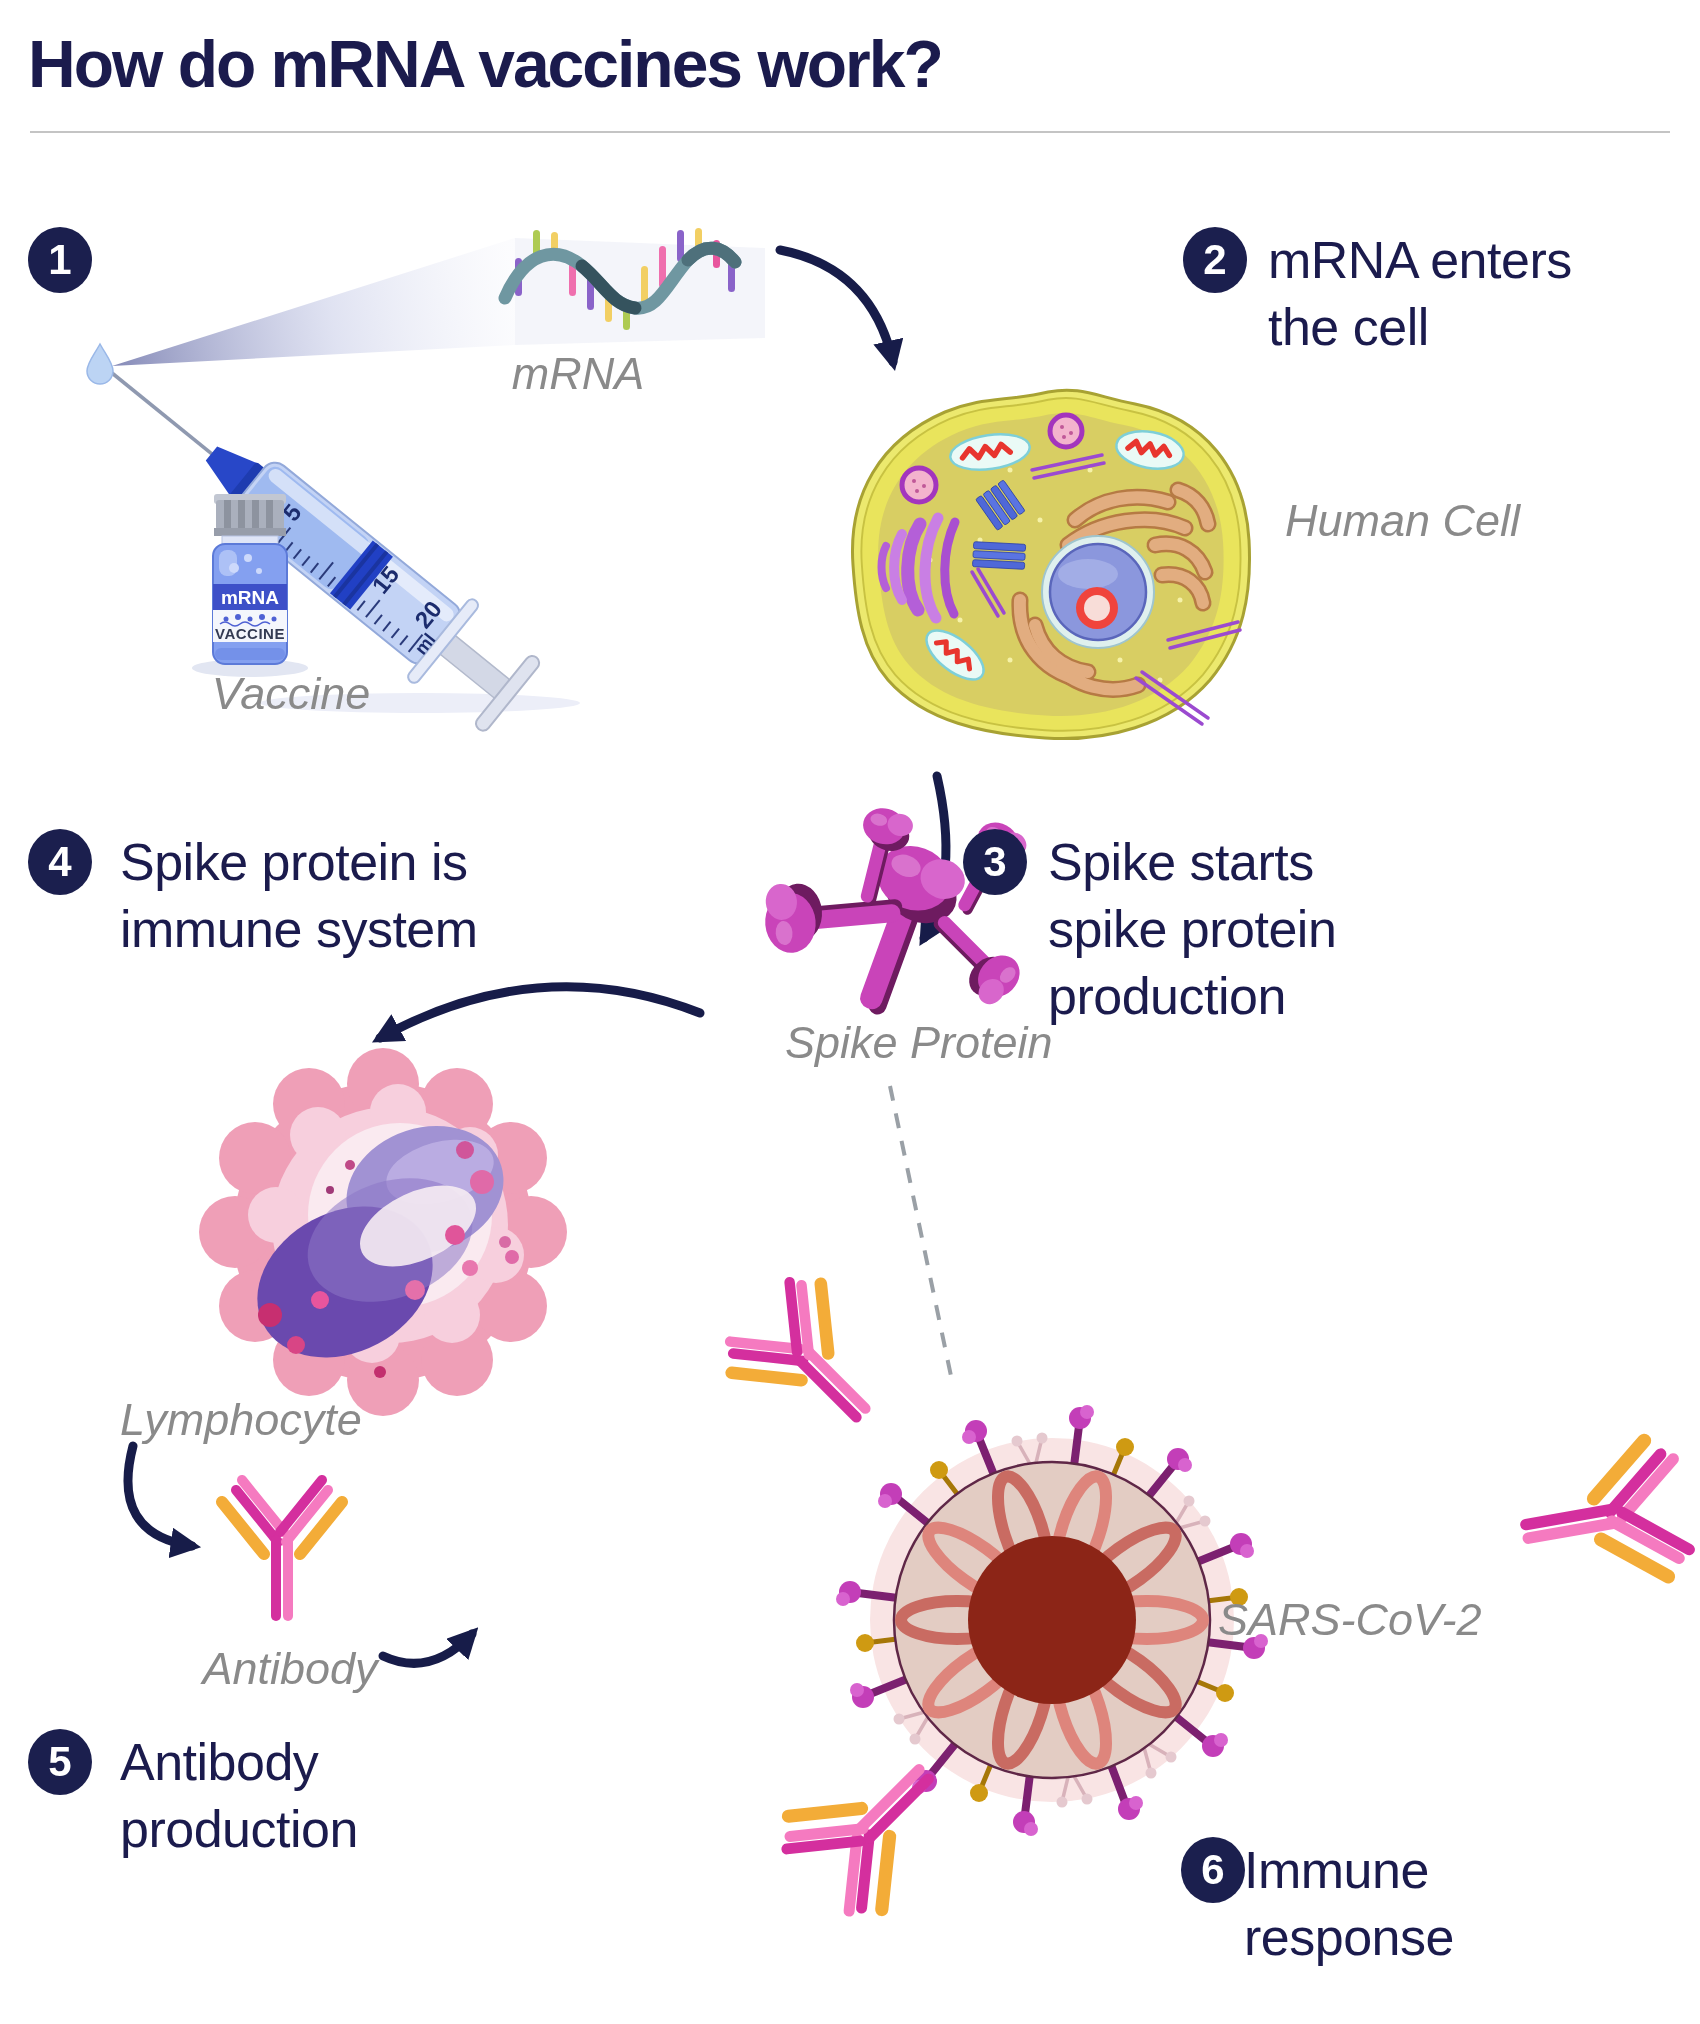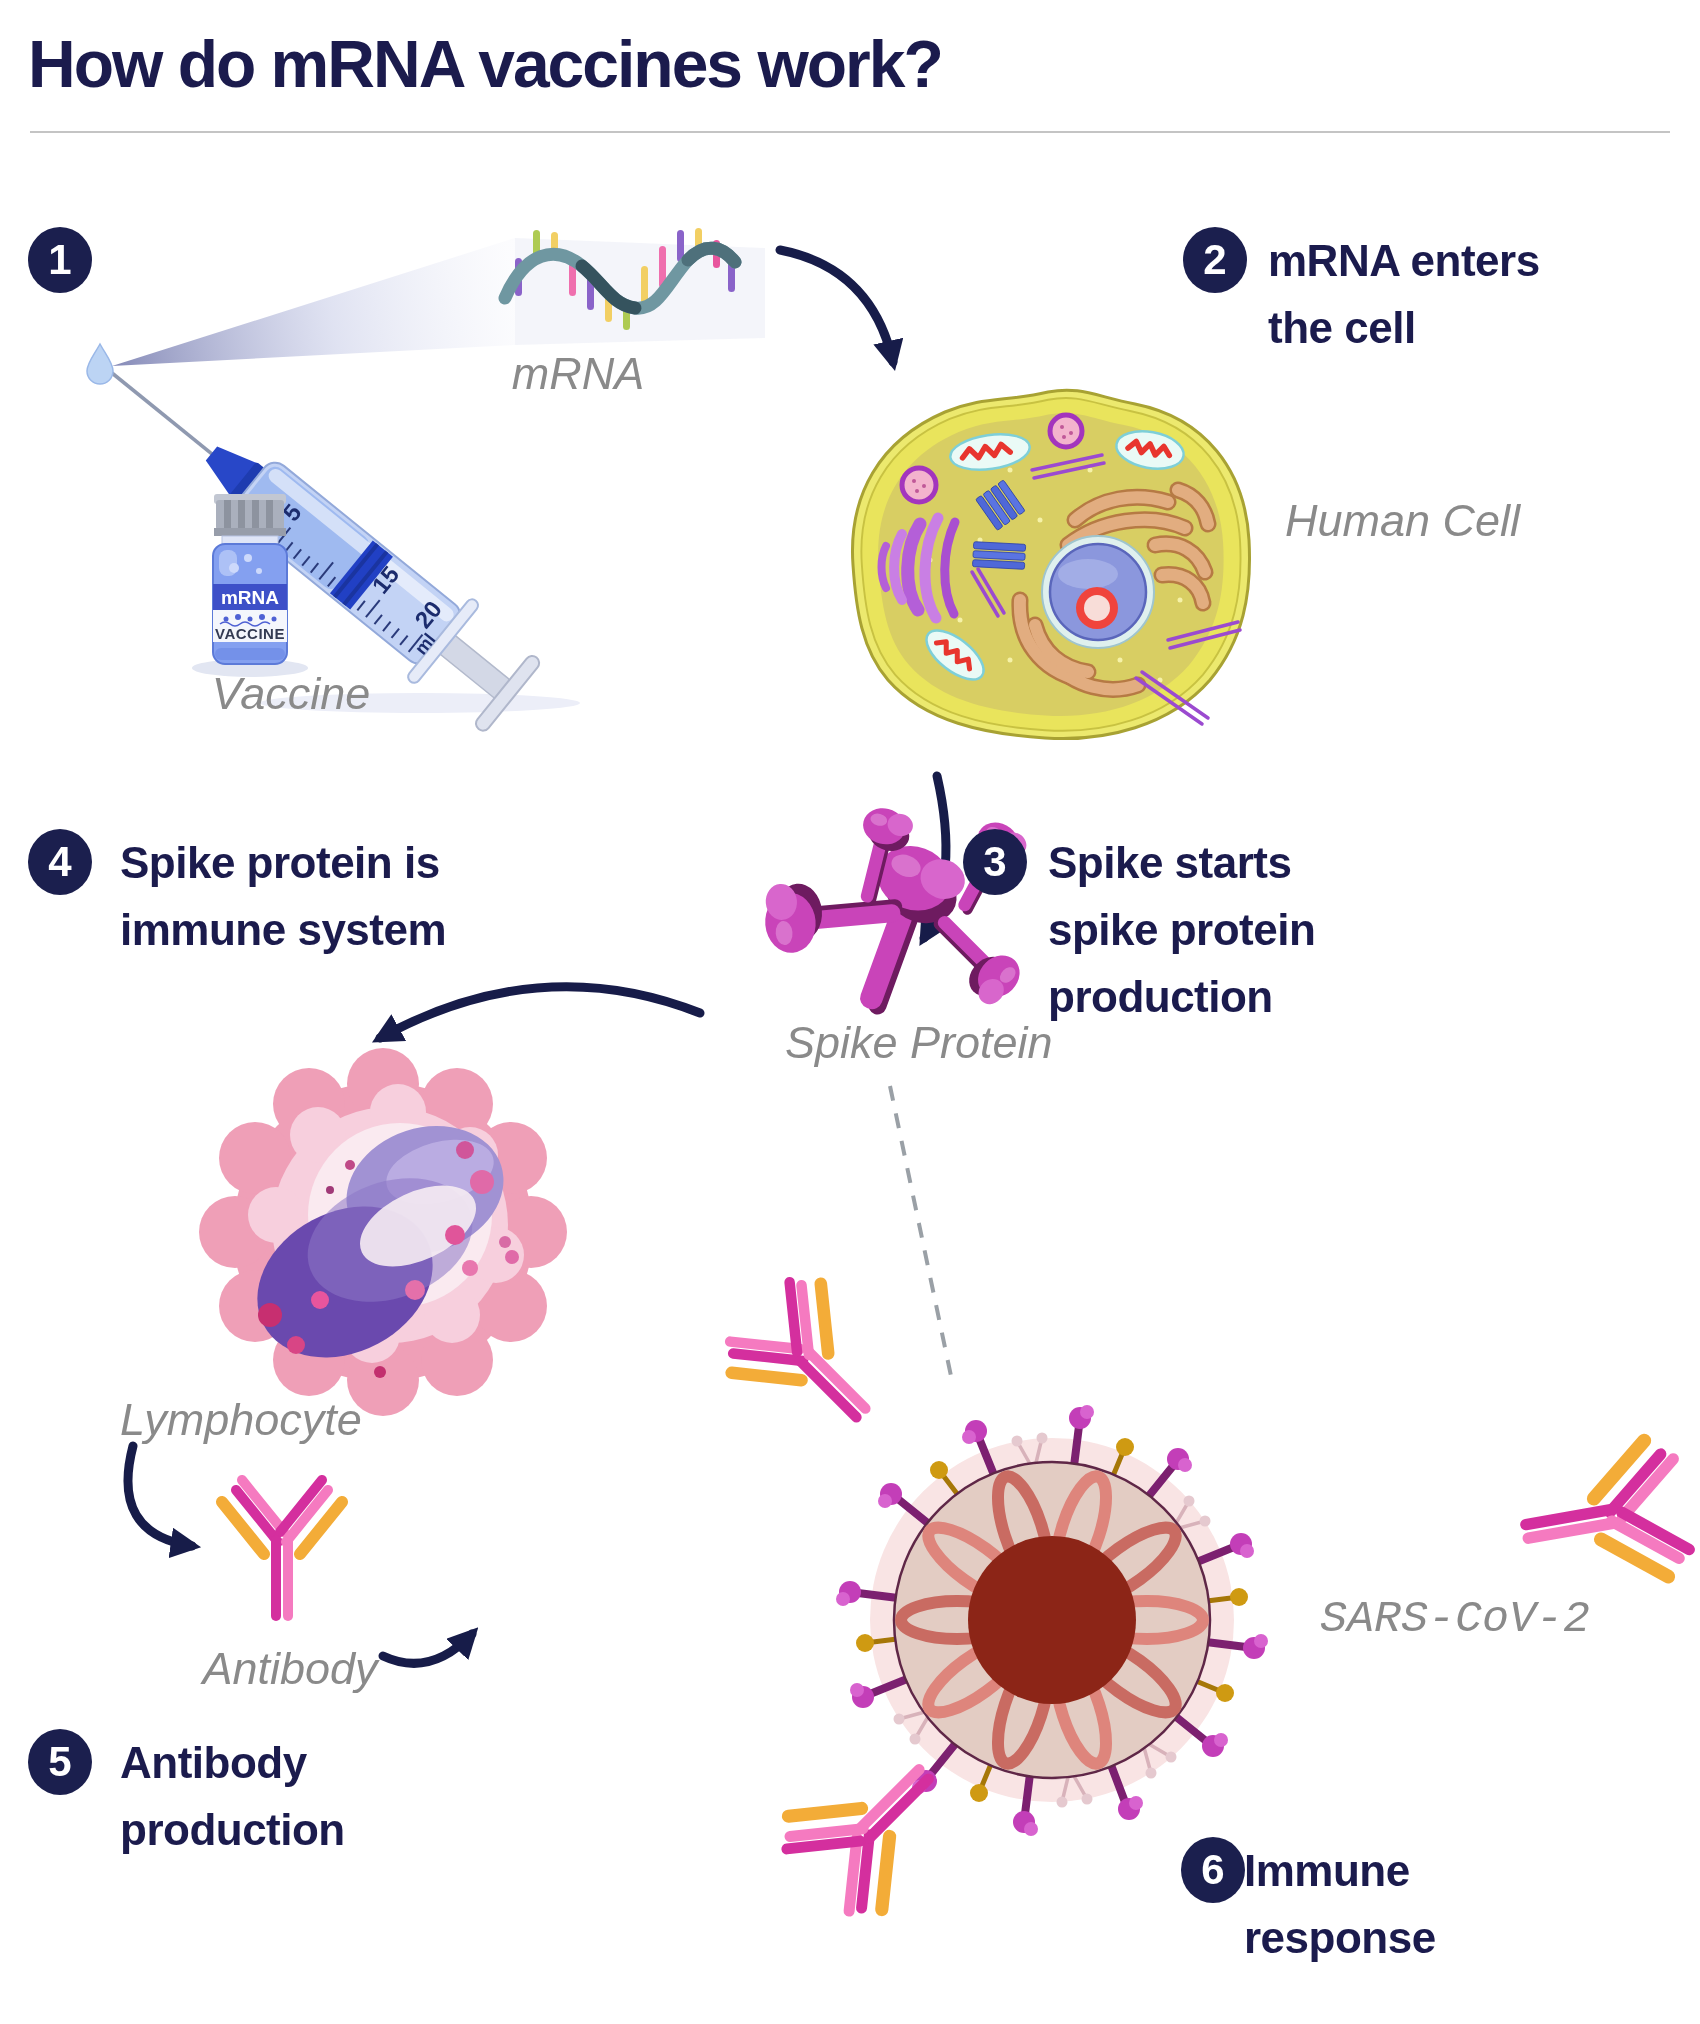--- a/index.html
+++ b/index.html
@@ -5,21 +5,21 @@
   html,body{margin:0;padding:0;background:#ffffff;}
   .stage{position:relative;width:1700px;height:2024px;background:#ffffff;overflow:hidden;
          font-family:"Liberation Sans",sans-serif;}
   .art{position:absolute;left:0;top:0;z-index:1;}
   .txt{position:absolute;z-index:3;}
   .title{left:28px;top:18px;width:1400px;font-size:66px;font-weight:800;letter-spacing:-2px;
          color:#1b1b4d;line-height:92px;}
   .rule{position:absolute;left:30px;top:131px;width:1640px;height:0;border-top:2px solid #c4c4c4;z-index:2;}
   .badge{position:absolute;z-index:3;width:64px;height:66px;border-radius:50%;background:#1b1f4e;
          color:#ffffff;font-size:42px;font-weight:700;display:flex;align-items:center;justify-content:center;}
-  .step{color:#1b1b4d;font-size:44px;font-weight:700;line-height:67px;letter-spacing:-0.5px;white-space:nowrap;}
+  .step{color:#1b1b4d;font-size:52px;font-weight:400;line-height:67px;letter-spacing:-0.5px;white-space:nowrap;}
   .lbl{color:#8a8a8a;font-size:45px;font-style:italic;white-space:nowrap;}
   .ctr{text-align:center;}
 </style>
 </head>
 <body>
 
 <div class="stage">
 
   <svg class="art" width="1700" height="2024" viewBox="0 0 1700 2024">
     <defs>
@@ -493,14 +493,14 @@
     <div>Immune</div>
     <div>response</div>
   </div>
 
   <div class="txt lbl ctr" style="left:498px;top:348px;width:160px;">mRNA</div>
   <div class="txt lbl ctr" style="left:211px;top:668px;width:160px;">Vaccine</div>
   <div class="txt lbl" style="left:1247px;top:495px;margin-left:38px;">Human Cell</div>
   <div class="txt lbl ctr" style="left:785px;top:1017px;width:240px;">Spike Protein</div>
   <div class="txt lbl" style="left:120px;top:1394px;">Lymphocyte</div>
   <div class="txt lbl ctr" style="left:200px;top:1643px;width:180px;">Antibody</div>
-  <div class="txt lbl" style="left:1320px;top:1594px;font-family:Liberation Mono, monospace;">SARS-CoV-2</div>
+  <div class="txt lbl" style="left:1218px;top:1594px;">SARS-CoV-2</div>
 </div>
 
 </body></html>

